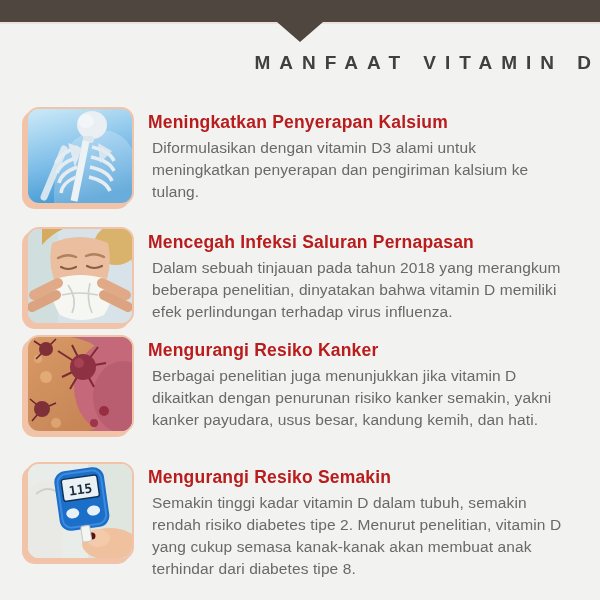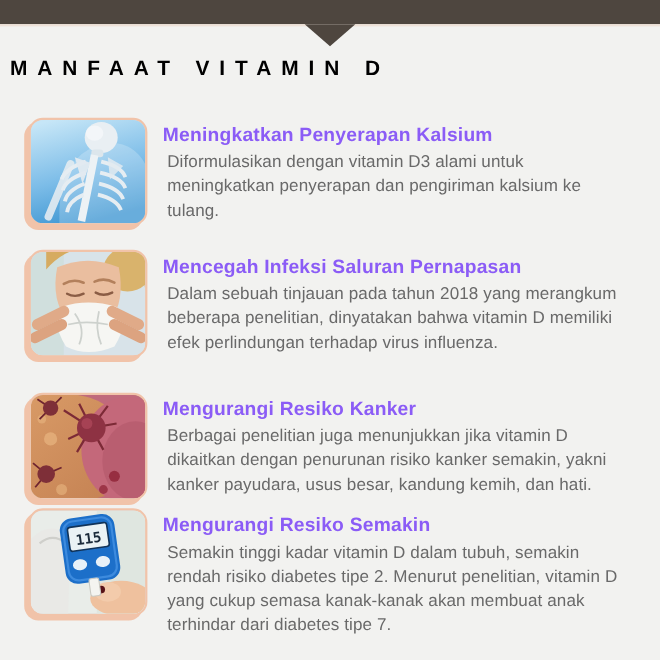--- a/index.html
+++ b/index.html
@@ -23,54 +23,54 @@
   .notch {
     position:absolute; top:22px; left:277px;
     width:0; height:0;
     border-left:23px solid transparent;
     border-right:23px solid transparent;
     border-top:20px solid #4E463F;
   }
   .page-title {
     position:absolute; top:52px; left:0;
     width:600px;
-    text-align:left;
-    color:#000000;
+    text-align:right;
+    color:#404040;
     font-size:19px;
     font-weight:700;
     letter-spacing:9px;
     text-indent:9px;
   }
   .benefit {
     position:absolute; left:26px;
     width:556px;
     display:flex;
     gap:14px;
     align-items:flex-start;
   }
   .benefit-1 { top:107px; }
   .benefit-2 { top:227px;justify-content:flex-end; }
-  .benefit-3 { top:356px;align-items:center; }
+  .benefit-3 { top:335px; }
   .benefit-4 { top:462px; }
   .thumb {
     flex:none;
     width:104px; height:94px;
     border:2px solid #F1C3A9;
     border-radius:13px;
     box-shadow:-4px 4px 0 #F1C3A9;
     overflow:hidden;
     background:#ddd;
   }
   .thumb svg { display:block; width:104px; height:94px; }
   .text-col { padding-top:5px; width:434px; }
   .benefit-title {
     margin:0 0 4px 0;
     font-size:17.5px;
     font-weight:700;
-    color:#8b5cf6;
+    color:#b91c1c;
     letter-spacing:0.2px;
   }
   .benefit-body {
     margin:4px;
     font-size:15.5px;
     line-height:22px;
     color:#696969;
     letter-spacing:0.1px;
   }
   .lcd-text {
@@ -201,15 +201,15 @@
         <rect x="36" y="13" width="36" height="22" rx="2.5" fill="#EAF2F5" stroke="#10335A" stroke-width="1.5"></rect>
         <text class="lcd-text" x="54" y="30" font-size="13" fill="#1A2A3A" text-anchor="middle">115</text>
         <ellipse cx="43" cy="48" rx="6.5" ry="5" fill="#E8F1F8"></ellipse>
         <ellipse cx="64" cy="48" rx="6.5" ry="5" fill="#E8F1F8"></ellipse>
         <rect x="49" y="62" width="9" height="16" rx="2" fill="#F4F4F0" stroke="#C9C9C2" stroke-width="1"></rect>
       </g>
     </svg>
   </div>
   <div class="text-col">
     <p class="benefit-title">Mengurangi Resiko Semakin</p>
-    <p class="benefit-body">Semakin tinggi kadar vitamin D dalam tubuh, semakin rendah risiko diabetes tipe 2.  Menurut penelitian, vitamin D yang cukup semasa kanak-kanak akan membuat anak terhindar dari diabetes tipe 7.</p>
+    <p class="benefit-body">Semakin tinggi kadar vitamin D dalam tubuh, semakin rendah risiko diabetes tipe 2.  Menurut penelitian, vitamin D yang cukup semasa kanak-kanak akan membuat anak terhindar dari diabetes tipe 8.</p>
   </div>
 </div>
 
 </body></html>

